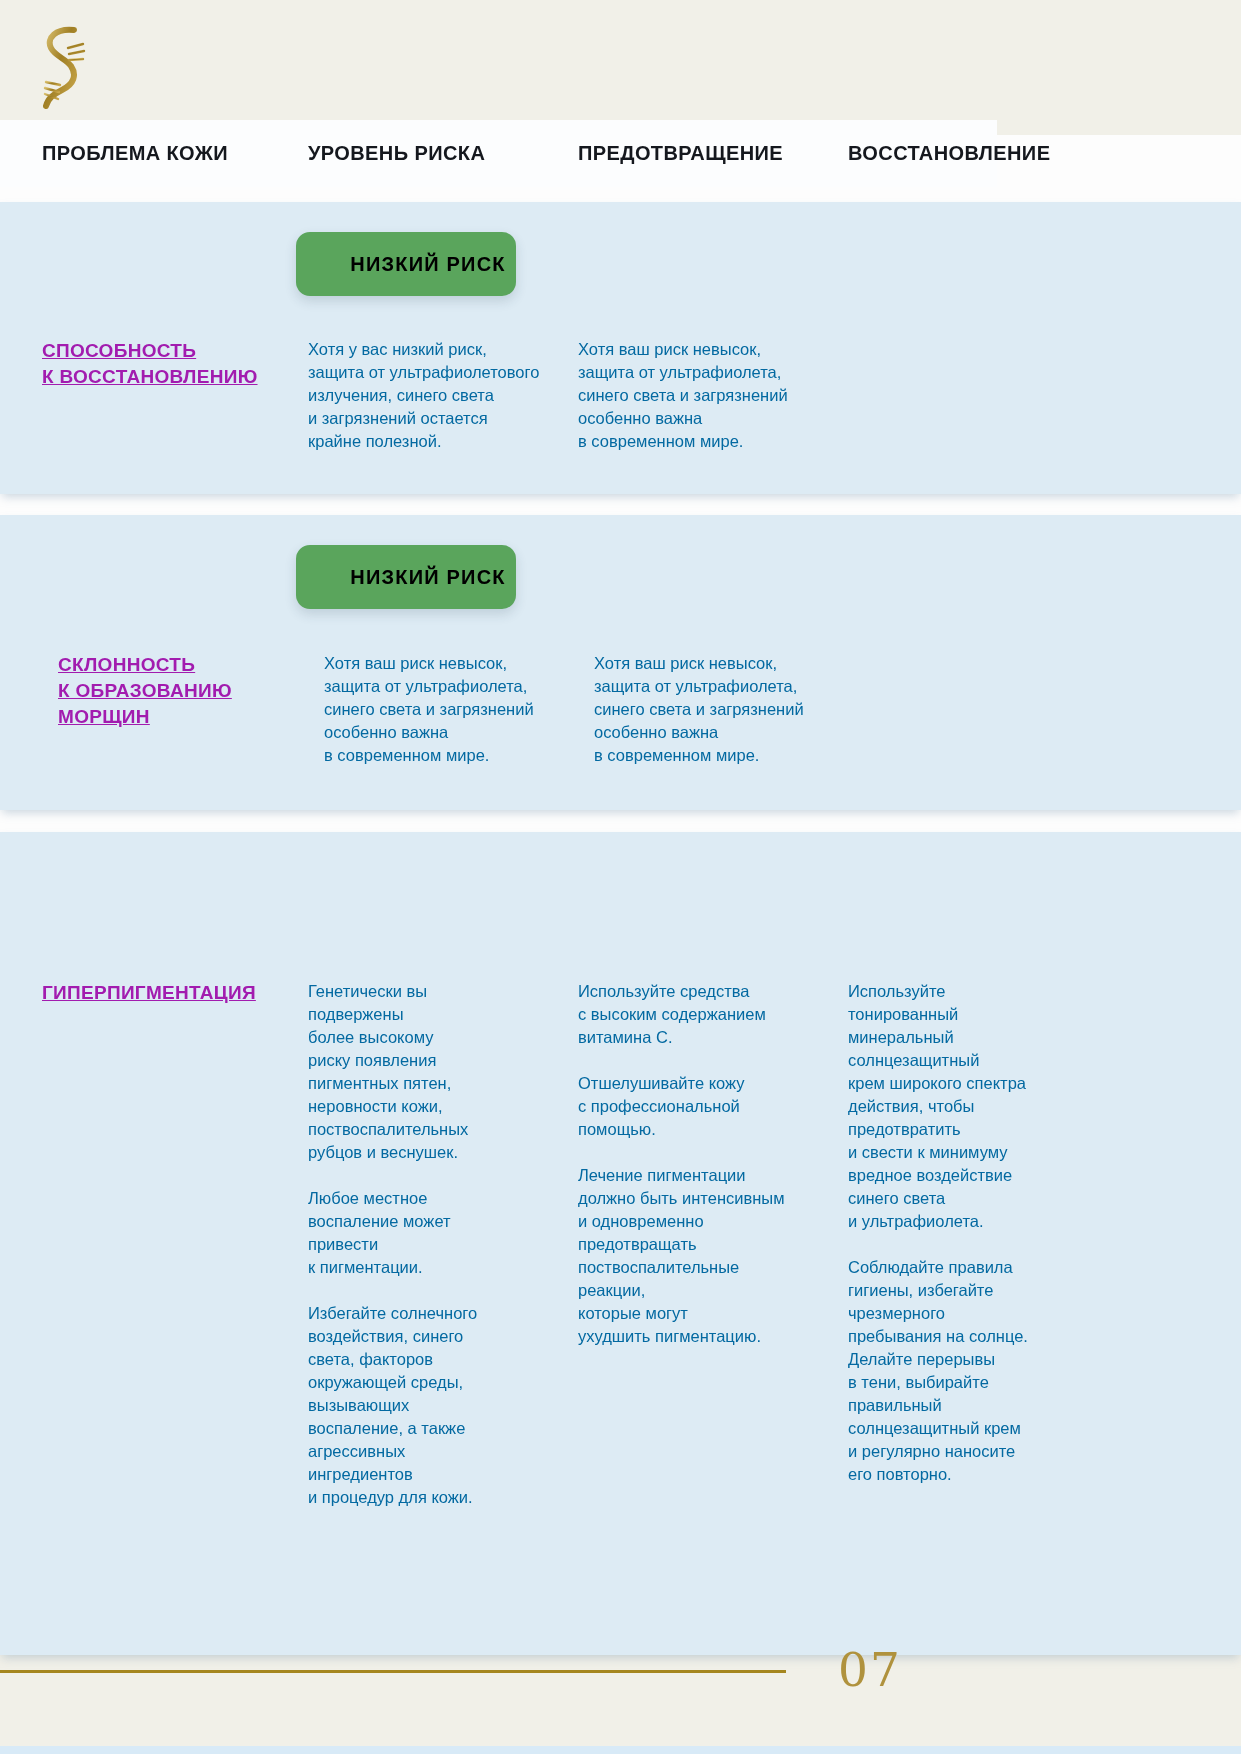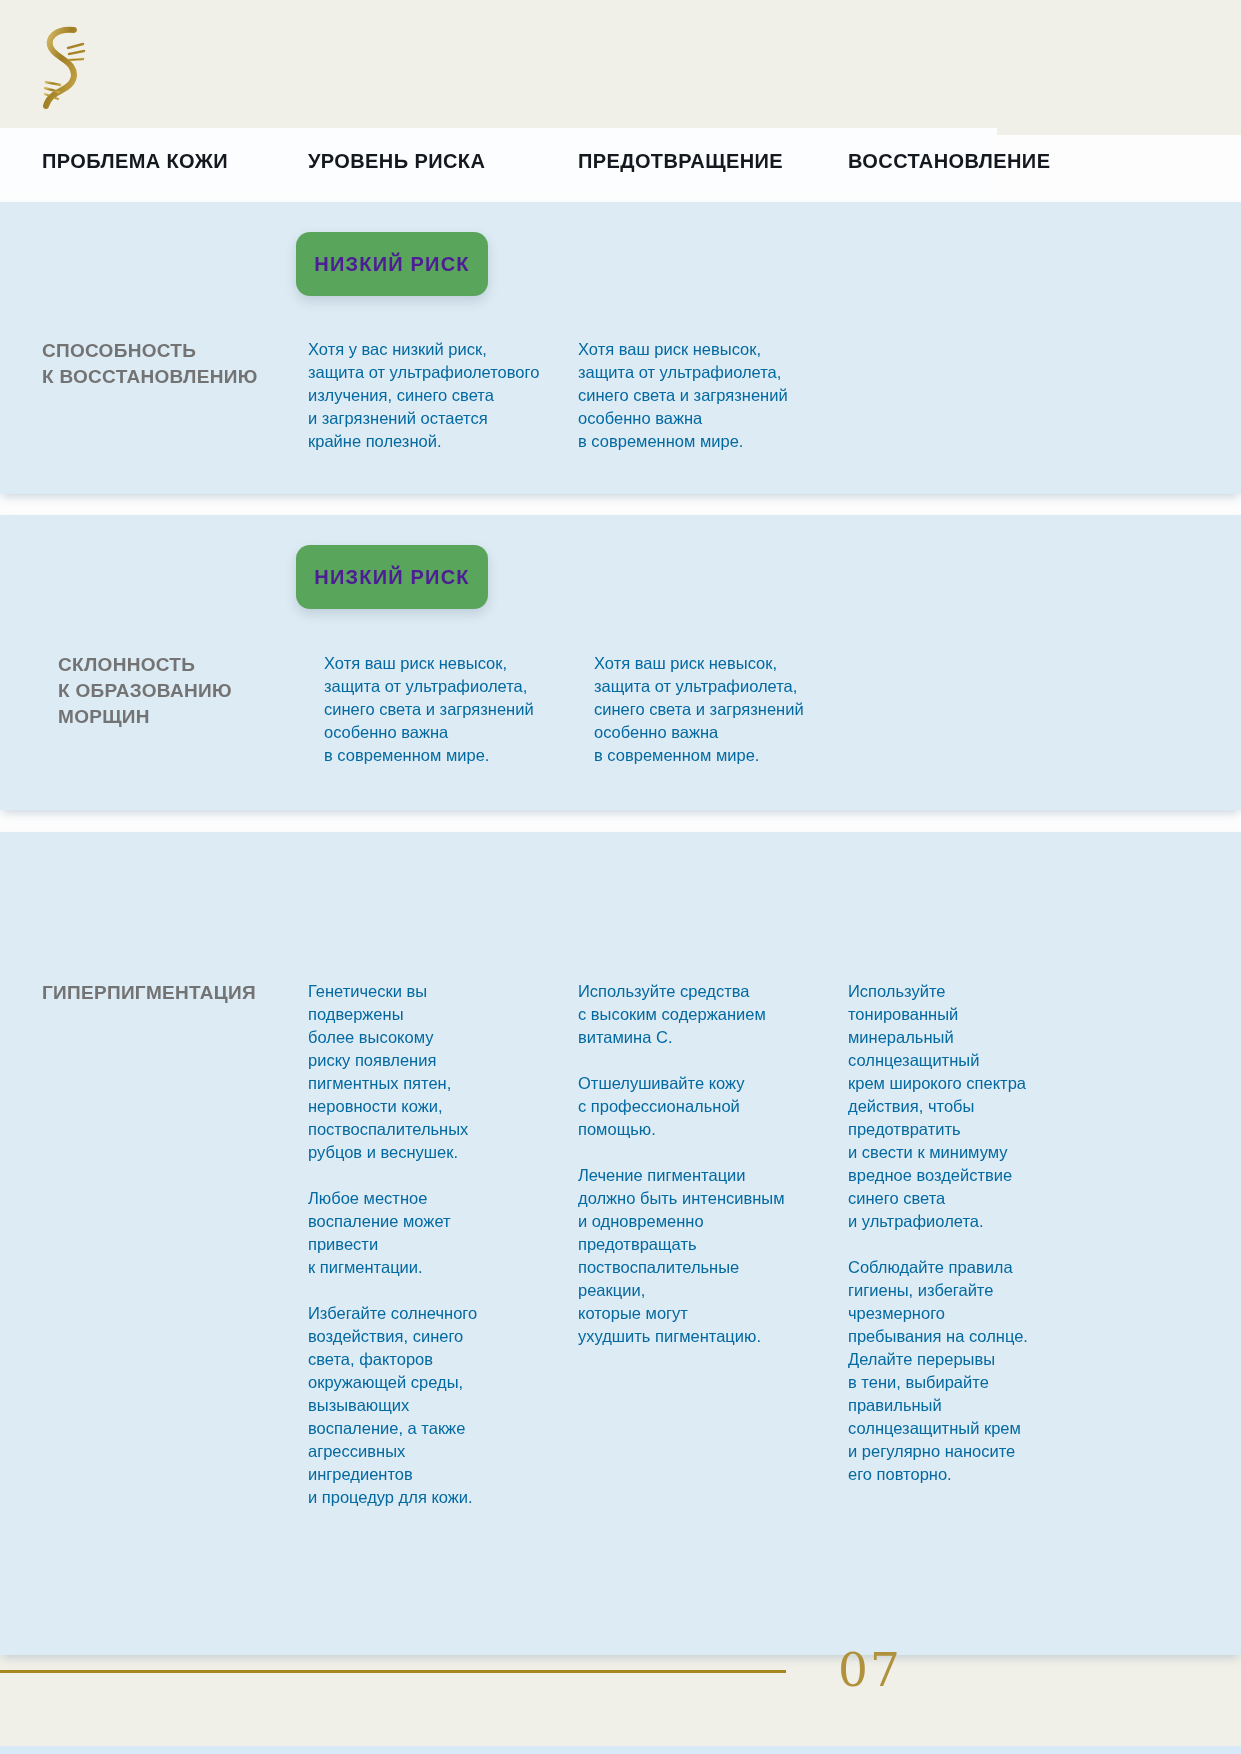--- a/index.html
+++ b/index.html
@@ -14,52 +14,53 @@
   .white-band{
     position:absolute;left:0;top:135px;width:1241px;height:1520px;
     background:#fdfdfd;
   }
   
   .logo{
     position:absolute;left:38px;top:26px;width:52px;height:88px;
   }
   
   .header-row{
-    position:absolute;left:0;top:128px;width:997px;height:67px;
+    position:absolute;left:0;top:120px;width:997px;height:67px;
     background:#fcfdfe;
   }
   .header-cell{
     position:absolute;top:0;height:67px;display:flex;align-items:center;
     font-size:20px;font-weight:800;color:#15181e;letter-spacing:.4px;
     white-space:nowrap;
   }
   .hc1{left:42px;} .hc2{left:308px;} .hc3{left:578px;} .hc4{left:848px;}
   
   .panel{
     position:absolute;left:0;width:1241px;background:#ddebf4;
     box-shadow:0 5px 9px -2px rgba(125,155,180,.38);
   }
   .panel-1{top:202px;height:292px;}
   .panel-2{top:515px;height:295px;}
   .panel-3{top:832px;height:823px;}
   
   .badge{
-    position:absolute;left:296px;top:30px;width:192px;height:64px;
+    position:absolute;left:296px;top:30px;width:176px;height:64px;
     border-radius:14px;display:flex;align-items:center;justify-content:center;
-    color:#4c1d95;font-size:20px;font-weight:700;letter-spacing:1.2px;
+    color:#000000;font-size:20px;font-weight:700;letter-spacing:1.2px;
     box-shadow:0 5px 12px rgba(40,60,80,.16);
     white-space:nowrap;
+    padding-left:44px;
   }
   .badge.low{background:#5aa55c;}
   .badge.high{background:#f26e66;}
   
   .row-title{
     position:absolute;left:42px;width:260px;
-    font-size:19px;font-weight:800;color:#737373;line-height:26px;
-    letter-spacing:.3px;white-space:pre-line;
+    font-size:19px;font-weight:800;color:#a21caf;line-height:26px;
+    letter-spacing:.3px;white-space:pre-line;text-decoration:underline;
   }
   
   .cell-text{
     position:absolute;width:262px;
     font-size:16.5px;font-weight:400;color:#0369a1;line-height:23px;
     white-space:pre-line;
   }
   .col2{left:308px;} .col3{left:578px;} .col4{left:848px;width:258px;}
   .p1-text{top:136px;} .p2-text{top:137px;margin-left:16px;} .p3-text{top:148px;}
   

